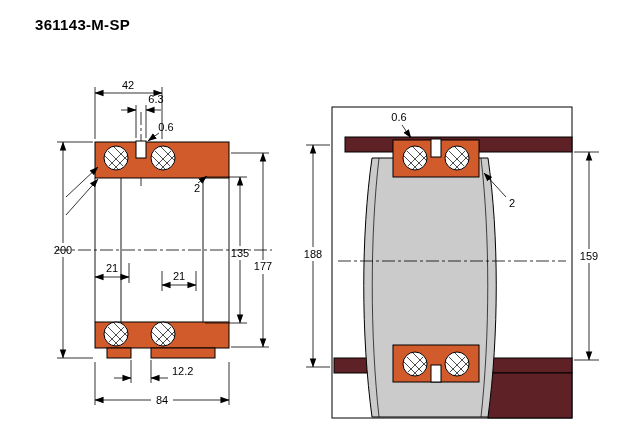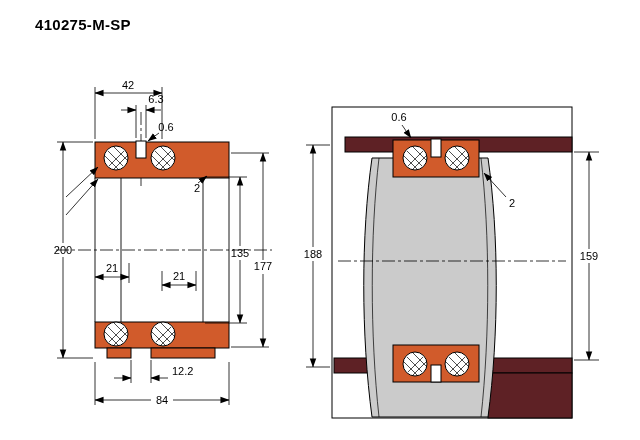--- a/index.html
+++ b/index.html
@@ -12,21 +12,21 @@
   .dim{stroke:#000;stroke-width:.8;fill:none}
   .thin{stroke:#000;stroke-width:.9;fill:none}
   .cl{stroke:#000;stroke-width:.8;fill:none;stroke-dasharray:13 3 3 3}
   .hatch{stroke:#000;stroke-width:.7;fill:none}
   .ballc{fill:#fff;stroke:#000;stroke-width:1}
 </style>
 </head>
 <body>
 
 <div class="stage">
-  <div class="title">410275-M-SP</div>
+  <div class="title">361143-M-SP</div>
 
   <svg width="640" height="440" viewBox="0 0 640 440">
     <defs>
       <marker id="ah" viewBox="0 0 10 10" refX="9.5" refY="5" markerWidth="9" markerHeight="9" markerUnits="userSpaceOnUse" orient="auto-start-reverse">
         <path d="M0,1.4 L10,5 L0,8.6 Z" fill="#000"></path>
       </marker>
       <g id="ball">
         <circle r="12" class="ballc"></circle>
         <path class="hatch" d="M-8,-7L7,8 M-2,-11L11,2 M-11,-2L2,11 M-7,8L8,-7 M-2,11L11,-2"></path>
       </g>

